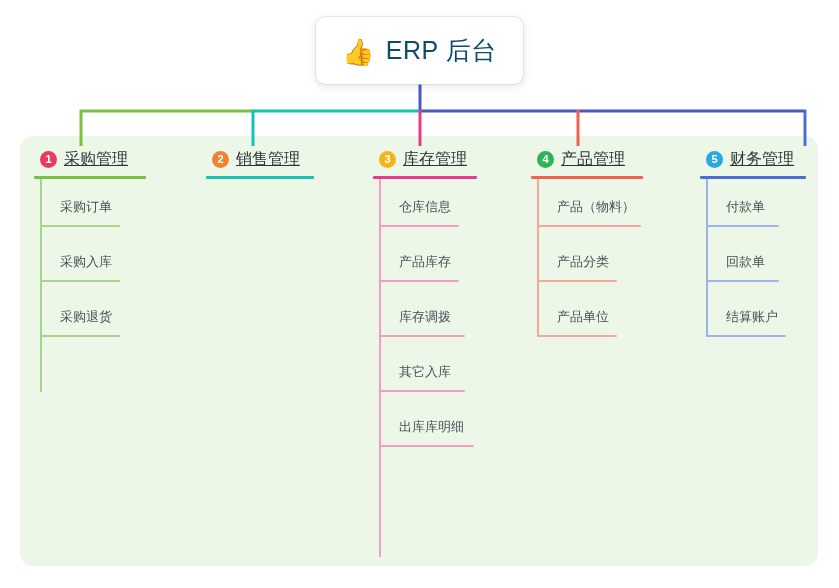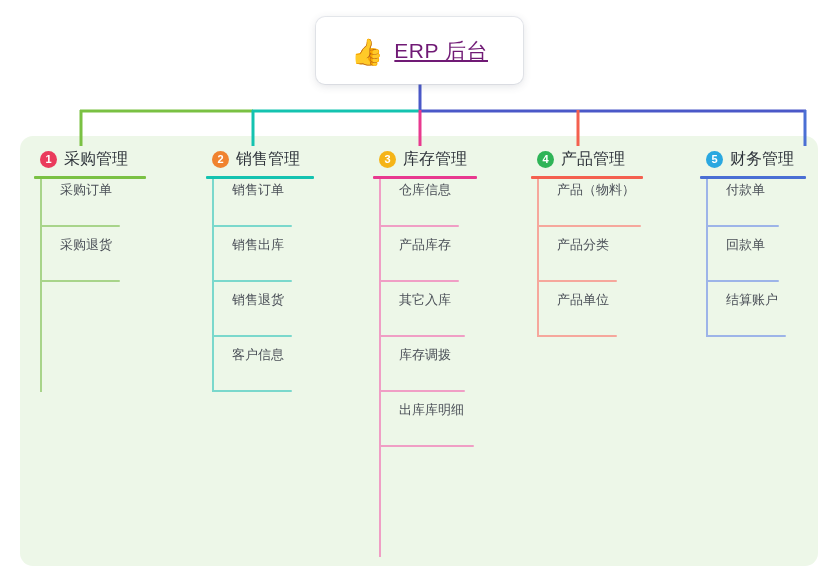--- a/index.html
+++ b/index.html
@@ -35,25 +35,24 @@
     justify-content: center;
     gap: 11px;
   }
   #root-node .thumb {
     font-size: 26px;
     line-height: 1;
     display: inline-block;
     transform: translateY(1px);
   }
   #root-node .root-label {
-    font-size: 21px;
-    color: #701a75;
+    font-size: 25px;
+    color: #0c4a6e;
     letter-spacing: 0.5px;
     white-space: nowrap;
-    text-decoration: underline;
   }
 
   
   #panel {
     position: absolute;
     left: 20px; top: 136px;
     width: 798px; height: 430px;
     background: #edf7e8;
     border-radius: 13px;
   }
@@ -85,20 +84,21 @@
     font-size: 11px;
     line-height: 17px;
     text-align: center;
     font-weight: bold;
     flex: 0 0 auto;
   }
   .col-title {
     font-size: 16px;
     color: #2f343b;
     white-space: nowrap;
+    text-decoration: underline;
   }
   .col-rule {
     height: 3px;
     margin-top: 5px;
     border-radius: 1px;
   }
   .col-body {
     position: relative;
     margin-top: 0;
   }
@@ -107,21 +107,21 @@
     left: 6px; top: 0;
     width: 2px;
   }
   .node {
     position: relative;
     height: 55px;
   }
   .node .node-label {
     position: absolute;
     left: 26px;
-    top: 2px;
+    top: 19px;
     font-size: 13px;
     color: #4a4f57;
     white-space: nowrap;
   }
   .node .node-rule {
     position: absolute;
     left: 6px;
     bottom: 7px;
     height: 2px;
     border-radius: 1px;
@@ -161,76 +161,61 @@
           <span class="col-title">采购管理</span>
         </div>
         <div class="col-rule" style="background: rgb(122, 193, 67); width: 112px;"></div>
         <div class="col-body">
           <div class="spine" style="background: rgb(168, 212, 138); height: 213px;"></div>
           <div class="node">
             <span class="node-label">采购订单</span>
             <div class="node-rule" style="background: rgb(168, 212, 138); width: 80px;"></div>
           </div>
           <div class="node">
+            <span class="node-label">采购入库</span>
+            <div class="node-rule" style="background: rgb(168, 212, 138); width: 80px;"></div>
+          </div>
+          <div class="node">
             <span class="node-label">采购退货</span>
             <div class="node-rule" style="background: rgb(168, 212, 138); width: 80px;"></div>
           </div>
         </div>
       </div>
       <div class="column" style="left: 206px;">
         <div class="col-header">
           <span class="badge" style="background: rgb(240, 131, 47);">2</span>
           <span class="col-title">销售管理</span>
         </div>
         <div class="col-rule" style="background: rgb(20, 195, 176); width: 108px;"></div>
-        <div class="col-body">
-          <div class="spine" style="background: rgb(122, 216, 204); height: 213px;"></div>
-          <div class="node">
-            <span class="node-label">销售订单</span>
-            <div class="node-rule" style="background: rgb(122, 216, 204); width: 80px;"></div>
-          </div>
-          <div class="node">
-            <span class="node-label">销售出库</span>
-            <div class="node-rule" style="background: rgb(122, 216, 204); width: 80px;"></div>
-          </div>
-          <div class="node">
-            <span class="node-label">销售退货</span>
-            <div class="node-rule" style="background: rgb(122, 216, 204); width: 80px;"></div>
-          </div>
-          <div class="node">
-            <span class="node-label">客户信息</span>
-            <div class="node-rule" style="background: rgb(122, 216, 204); width: 80px;"></div>
-          </div>
-        </div>
       </div>
       <div class="column" style="left: 373px;">
         <div class="col-header">
           <span class="badge" style="background: rgb(245, 180, 23);">3</span>
           <span class="col-title">库存管理</span>
         </div>
         <div class="col-rule" style="background: rgb(232, 57, 143); width: 104px;"></div>
         <div class="col-body">
           <div class="spine" style="background: rgb(240, 158, 197); height: 378px;"></div>
           <div class="node">
             <span class="node-label">仓库信息</span>
             <div class="node-rule" style="background: rgb(240, 158, 197); width: 80px;"></div>
           </div>
           <div class="node">
             <span class="node-label">产品库存</span>
             <div class="node-rule" style="background: rgb(240, 158, 197); width: 80px;"></div>
           </div>
           <div class="node">
+            <span class="node-label">库存调拨</span>
+            <div class="node-rule" style="background: rgb(240, 158, 197); width: 86px;"></div>
+          </div>
+          <div class="node">
             <span class="node-label">其它入库</span>
             <div class="node-rule" style="background: rgb(240, 158, 197); width: 86px;"></div>
           </div>
           <div class="node">
-            <span class="node-label">库存调拨</span>
-            <div class="node-rule" style="background: rgb(240, 158, 197); width: 86px;"></div>
-          </div>
-          <div class="node">
             <span class="node-label">出库库明细</span>
             <div class="node-rule" style="background: rgb(240, 158, 197); width: 95px;"></div>
           </div>
         </div>
       </div>
       <div class="column" style="left: 531px;">
         <div class="col-header">
           <span class="badge" style="background: rgb(47, 180, 87);">4</span>
           <span class="col-title">产品管理</span>
         </div>

